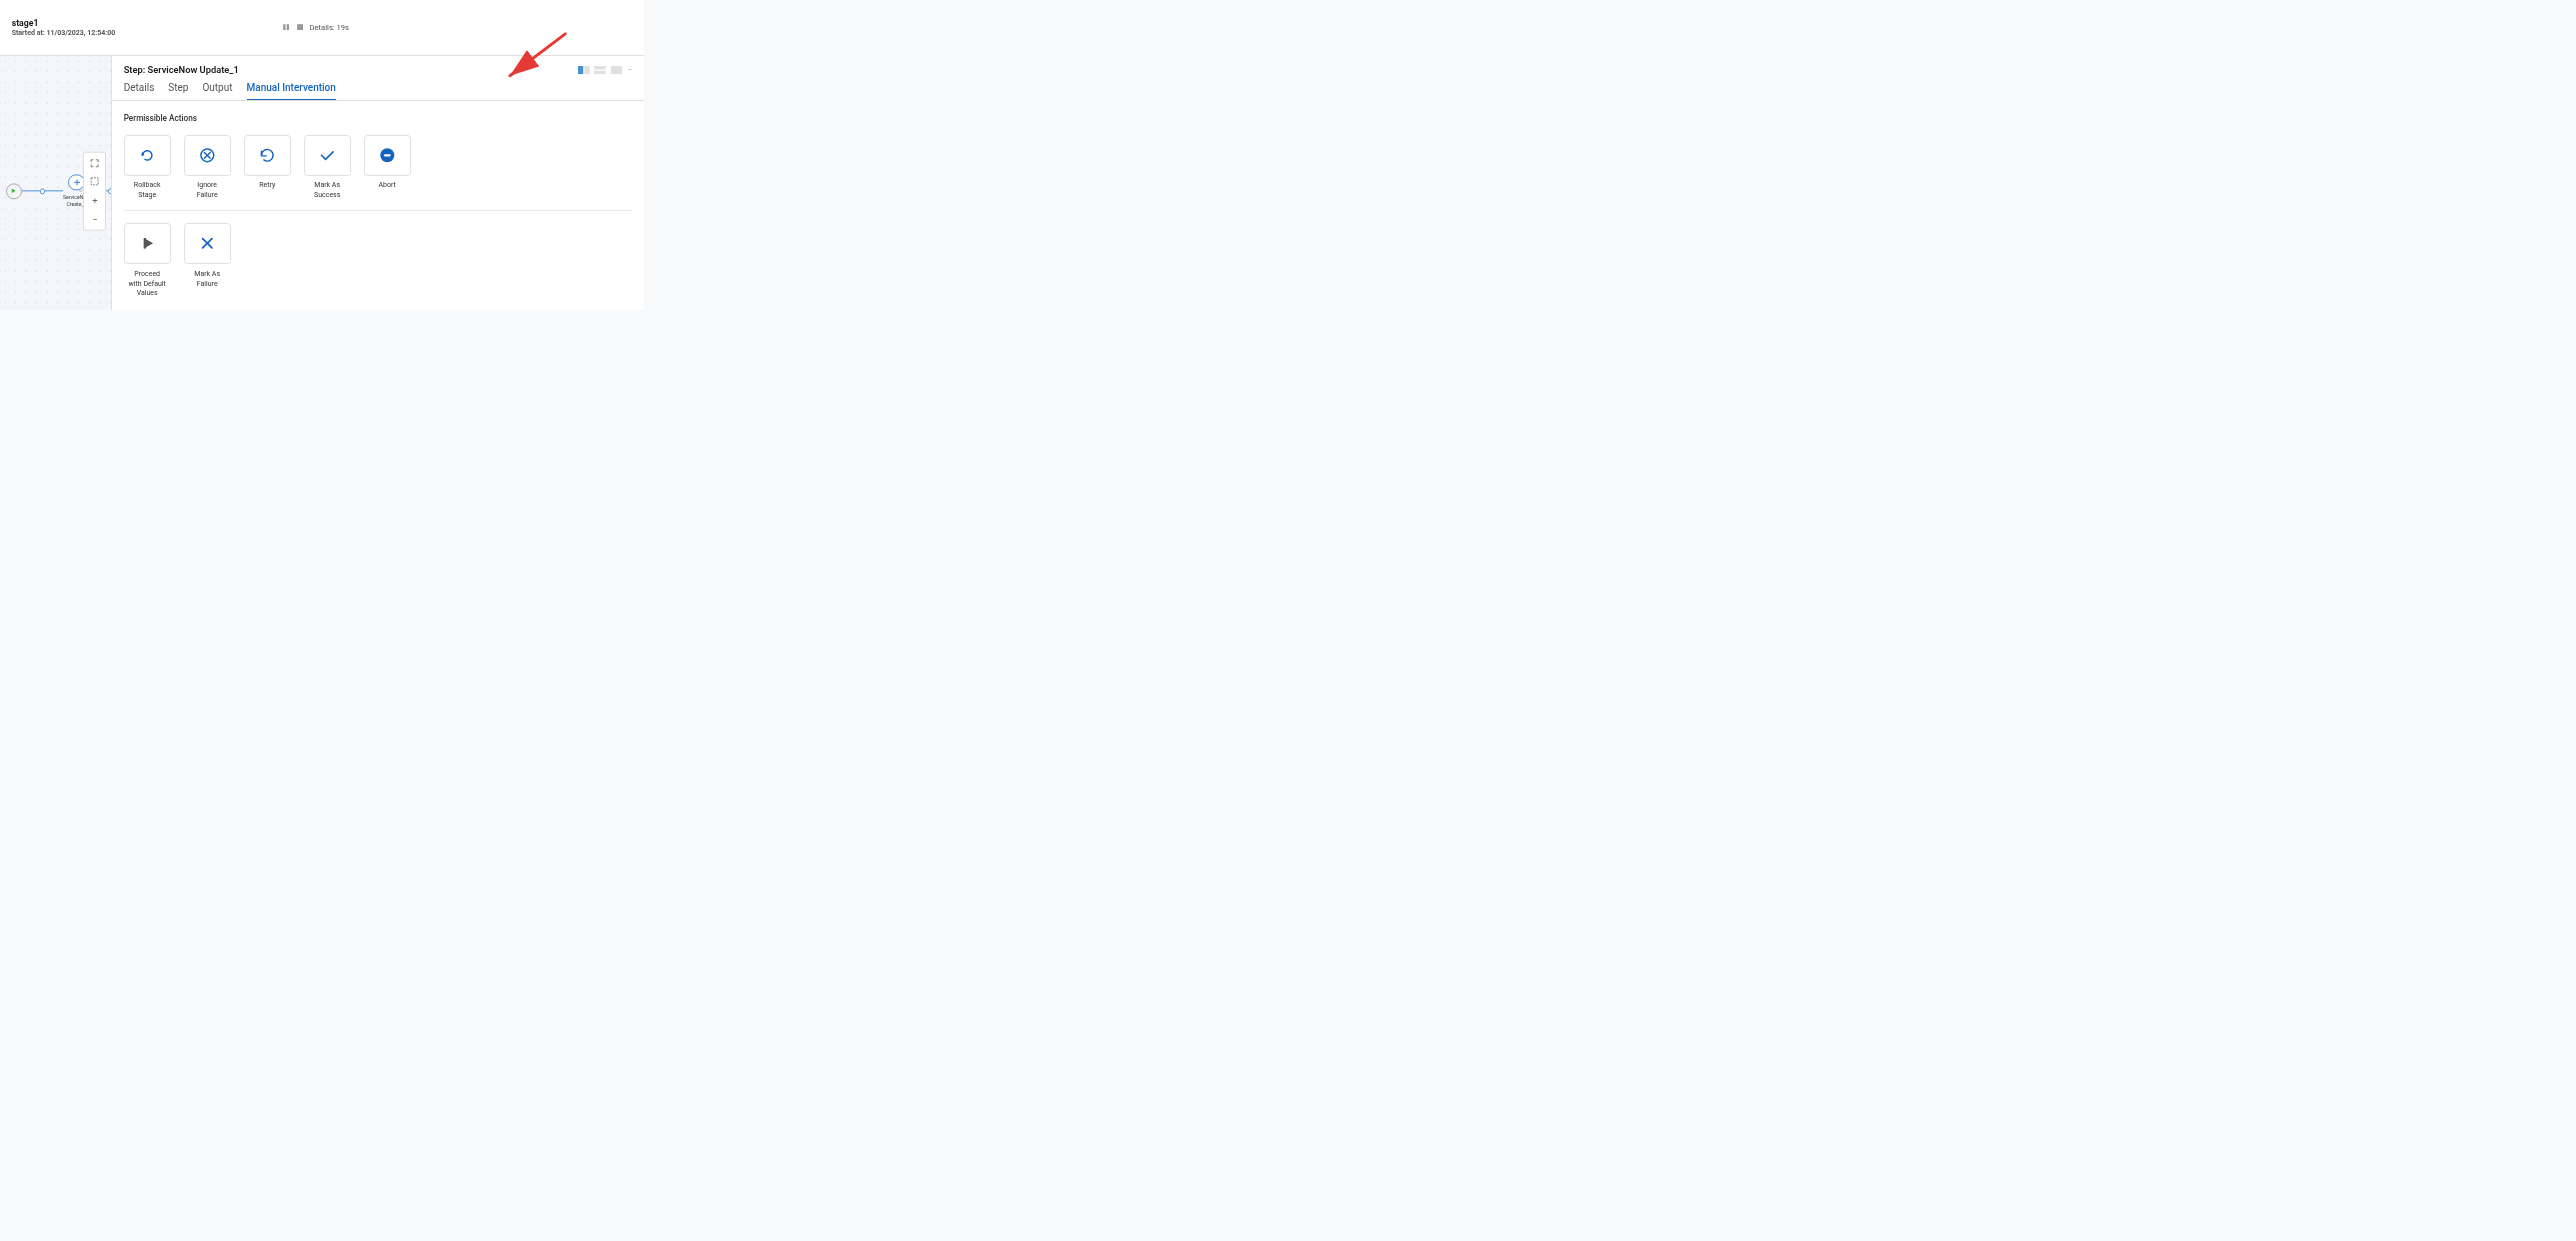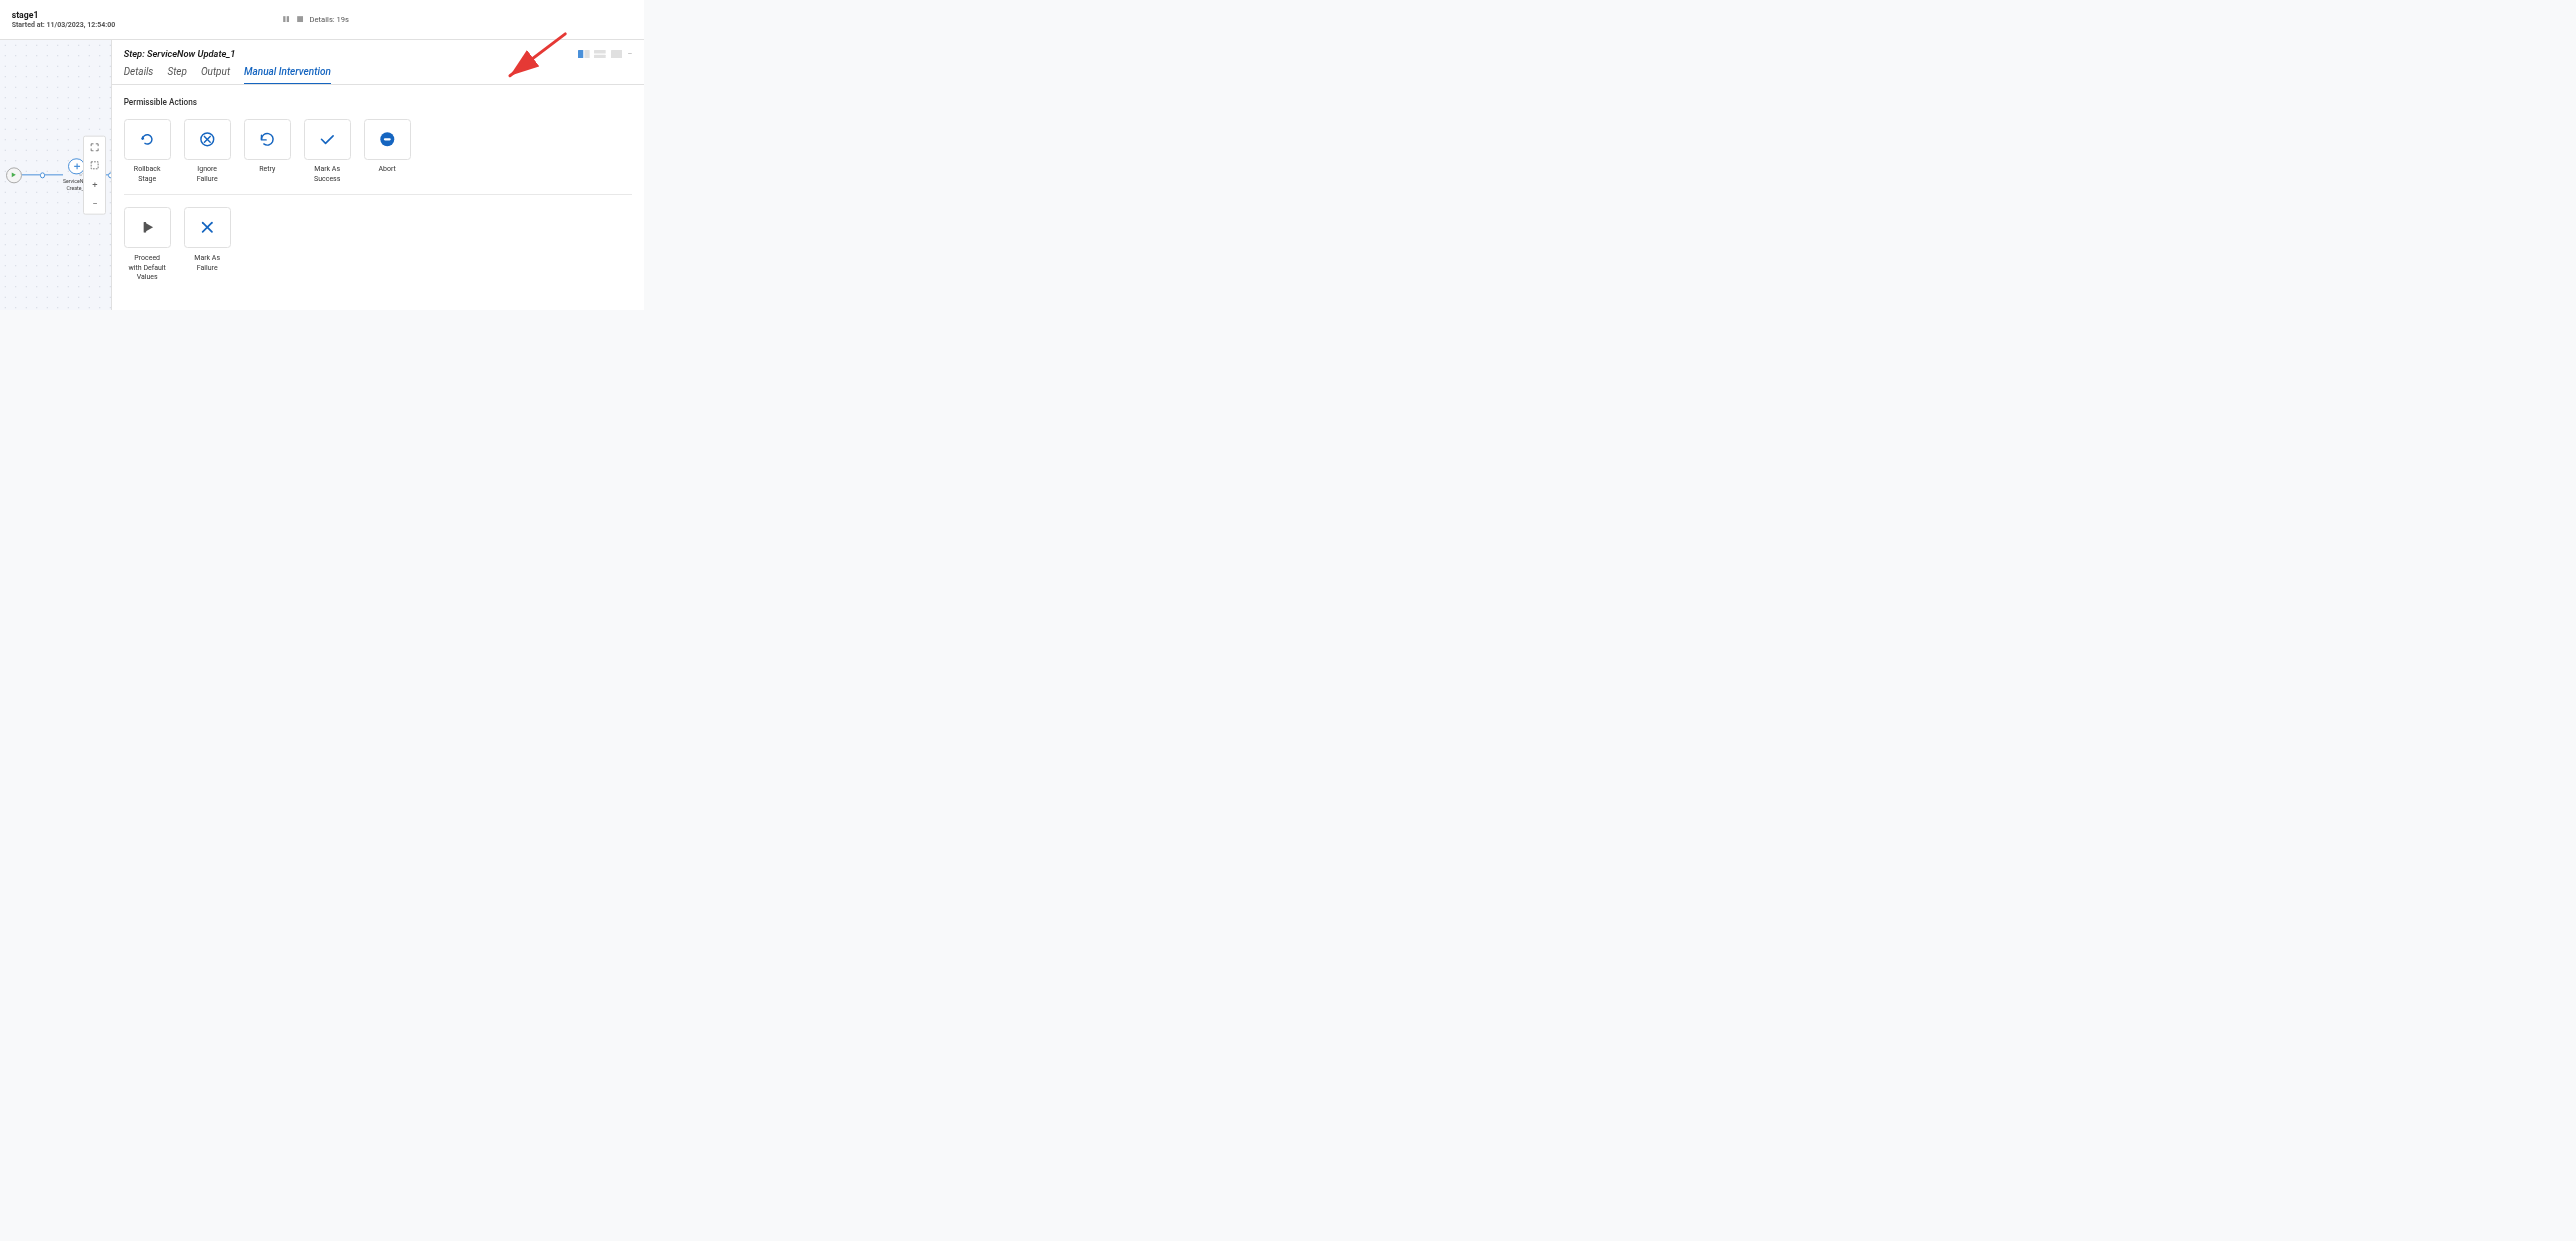--- a/index.html
+++ b/index.html
@@ -11,21 +11,21 @@
       overflow: hidden;
     }
 
     .top-bar {
       background: #fff;
       border-bottom: 0.6px solid #e0e0e0;
       padding: 5.8px 11.7px;
       display: flex;
       align-items: center;
       justify-content: space-between;
-      height: 40px;
+      height: 56px;
     }
 
     .top-bar-left .stage-title {
       font-weight: 700;
       font-size: 8.7px;
       color: #1a1a1a;
     }
 
     .top-bar-left .stage-meta {
       font-size: 7px;
@@ -159,21 +159,20 @@
       background: #fff;
       border-left: 0.6px solid #e0e0e0;
       display: flex;
       flex-direction: column;
       overflow: hidden;
     }
 
     .panel-header {
       padding: 8.2px 11.7px 0 11.7px;
       border-bottom: 0.6px solid #e0e0e0;
-      font-style: italic;
     }
 
     .panel-title-row {
       display: flex;
       align-items: center;
       justify-content: space-between;
       margin-bottom: 7px;
     }
 
     .panel-title {

